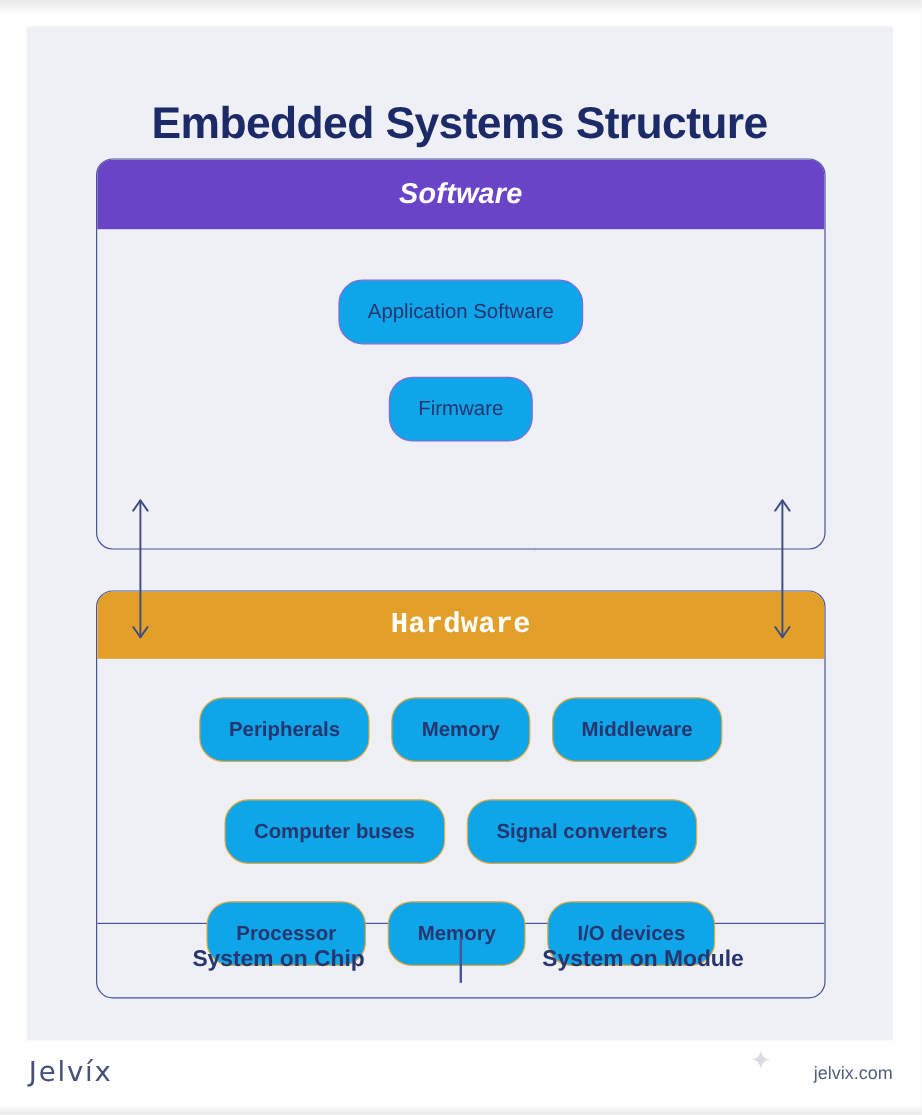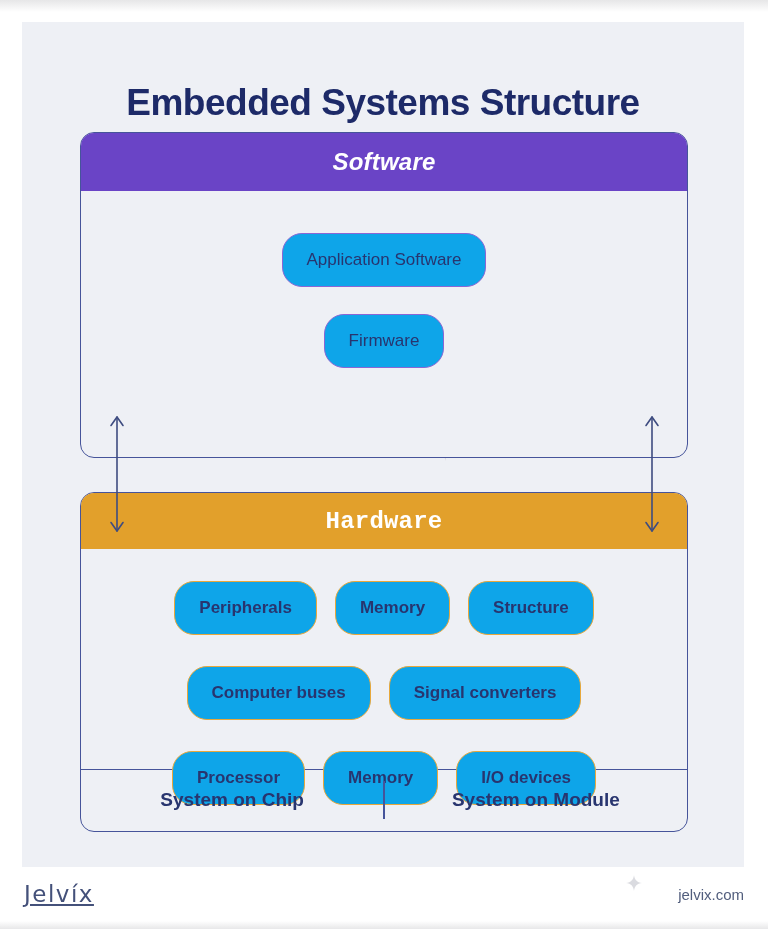--- a/index.html
+++ b/index.html
@@ -93,21 +93,20 @@
   .sp3 { left: 417px; top: 426px; width: 13px; height: 13px; opacity: .85; }
   .sp4 { left: 604px; top: 853px; width: 16px; height: 16px; opacity: .9; }
   .page-footer {
     position: absolute; left: 24px; right: 24px; top: 876px; height: 36px;
     display: flex; align-items: center; justify-content: space-between;
   }
   .logo {
     font-family: "DejaVu Sans", sans-serif;
     font-size: 23px; font-weight: normal; letter-spacing: 1.5px;
     color: var(--logo-text, #44517a);
-    text-decoration: underline;
   }
   .site {
     font-size: 15px; color: var(--site-text, #525e7d); cursor: pointer; text-align: right;
   }
 </style>
 </head>
 <body>
 
 <div class="page">
   <div class="edge-shadow-top"></div>
@@ -136,21 +135,21 @@
         <div class="pill purple">Firmware</div>
       </div>
     </div>
 
     <div class="box hardware-box">
       <div class="box-header hardware-header">Hardware</div>
       <div class="hw-pills">
         <div class="pill-row">
           <div class="pill orange">Peripherals</div>
           <div class="pill orange">Memory</div>
-          <div class="pill orange">Structure</div>
+          <div class="pill orange">Middleware</div>
         </div>
         <div class="pill-row">
           <div class="pill orange">Computer buses</div>
           <div class="pill orange">Signal converters</div>
         </div>
         <div class="pill-row">
           <div class="pill orange">Processor</div>
           <div class="pill orange">Memory</div>
           <div class="pill orange">I/O devices</div>
         </div>

